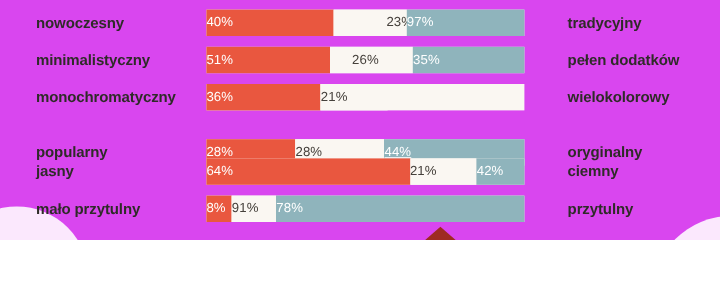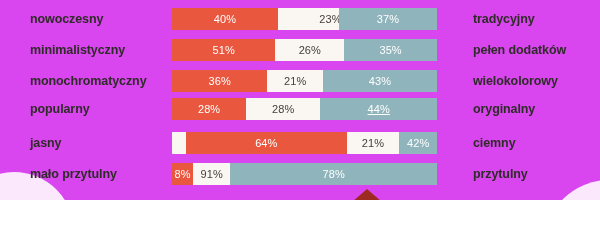--- a/index.html
+++ b/index.html
@@ -91,21 +91,21 @@
     top: 0;
     width: 265px;
     height: 22px;
     display: flex;
     background: #faf7f2;
   }
   .seg {
     height: 22px;
     display: flex;
     align-items: center;
-    justify-content: center;
+    justify-content: flex-start;
     font-size: 11px;
     letter-spacing: 0.1px;
     overflow: hidden;
     white-space: nowrap;
     box-sizing: border-box;
   }
   .seg-a { background: #e9573f; color: #ffffff; }
   .seg-b { background: #faf7f2; color: #45403b; }
   .seg-c { background: #8fb4bc; color: #ffffff; }
 </style>
@@ -122,74 +122,71 @@
       <div class="row" style="top: 8px;">
         <div class="label left">nowoczesny</div>
         <div class="bar">
           <div class="seg seg-a" style="width: 40%;">
             <span>40%</span>
           </div>
           <div class="seg seg-b" style="width: 23%; padding-left: 44px;">
             <span>23%</span>
           </div>
           <div class="seg seg-c" style="width: 37%;">
-            <span>37%</span>
+            <span>97%</span>
           </div>
         </div>
         <div class="label right">tradycyjny</div>
       </div>
       <div class="row" style="top: 39px;">
         <div class="label left">minimalistyczny</div>
         <div class="bar">
           <div class="seg seg-a" style="width: 39%;">
             <span>51%</span>
           </div>
-          <div class="seg seg-b" style="width: 26%;">
+          <div class="seg seg-b" style="width: 26%; padding-left: 18px;">
             <span>26%</span>
           </div>
           <div class="seg seg-c" style="width: 35%;">
             <span>35%</span>
           </div>
         </div>
         <div class="label right">pełen dodatków</div>
       </div>
       <div class="row" style="top: 70px;">
         <div class="label left">monochromatyczny</div>
         <div class="bar">
           <div class="seg seg-a" style="width: 36%;">
             <span>36%</span>
           </div>
           <div class="seg seg-b" style="width: 21%;">
             <span>21%</span>
           </div>
-          <div class="seg seg-c" style="width: 43%;">
-            <span>43%</span>
-          </div>
         </div>
         <div class="label right">wielokolorowy</div>
       </div>
-      <div class="row" style="top: 98px;">
+      <div class="row" style="top: 116px;">
         <div class="label left">popularny</div>
         <div class="bar">
           <div class="seg seg-a" style="width: 28%;">
             <span>28%</span>
           </div>
           <div class="seg seg-b" style="width: 28%;">
             <span>28%</span>
           </div>
           <div class="seg seg-c" style="width: 44%; text-decoration: underline;">
             <span>44%</span>
           </div>
         </div>
         <div class="label right">oryginalny</div>
       </div>
       <div class="row" style="top: 132px;">
         <div class="label left">jasny</div>
         <div class="bar">
-          <div class="seg seg-a" style="width: 64%; margin-left: 14px;">
+          <div class="seg seg-a" style="width: 64%;">
             <span>64%</span>
           </div>
           <div class="seg seg-b" style="width: 21%;">
             <span>21%</span>
           </div>
           <div class="seg seg-c" style="width: 15%;">
             <span>42%</span>
           </div>
         </div>
         <div class="label right">ciemny</div>

